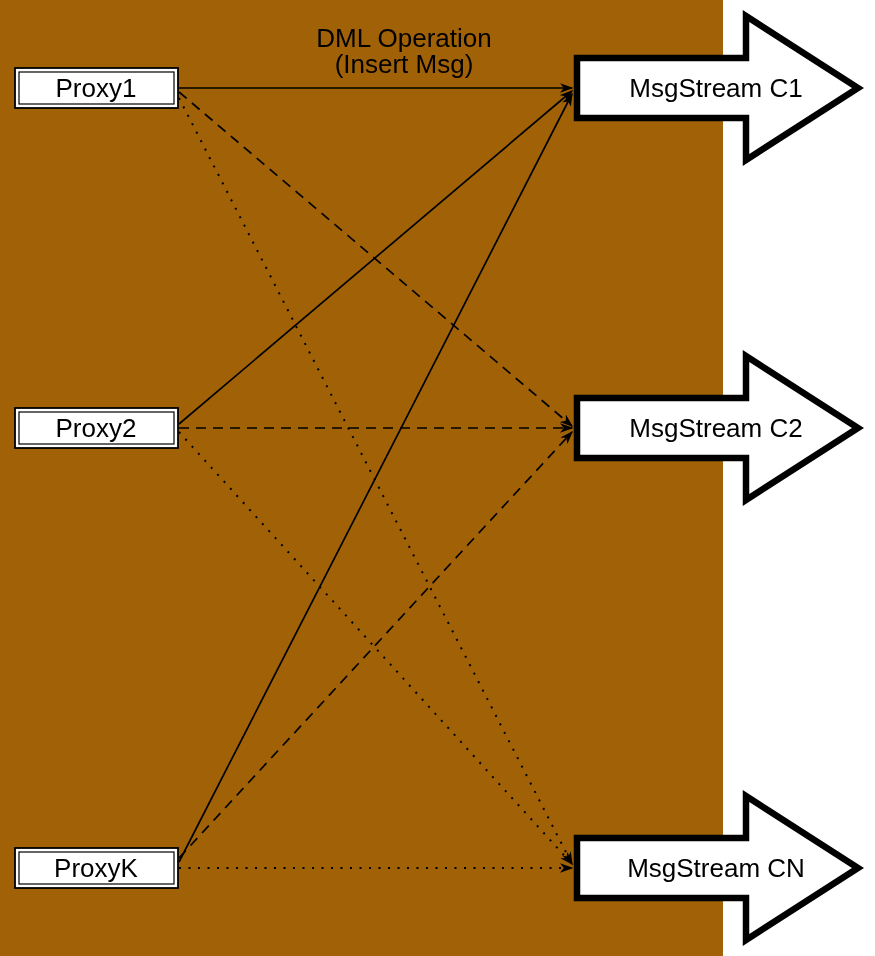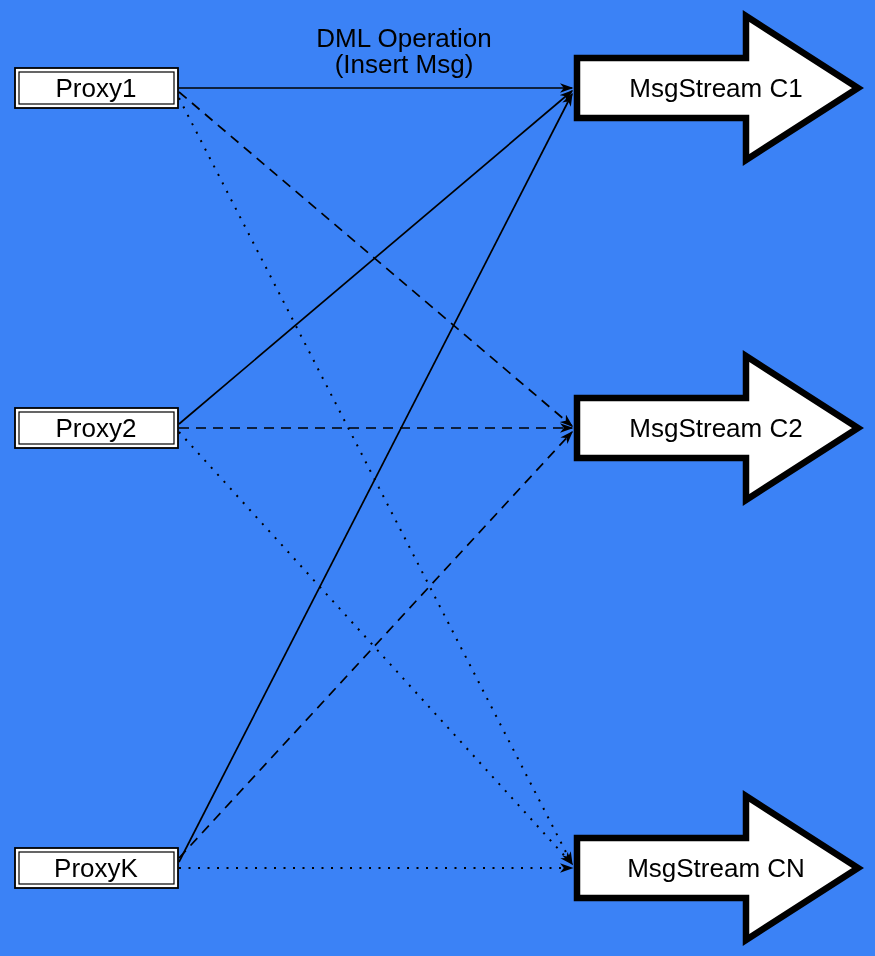--- a/index.html
+++ b/index.html
@@ -1,23 +1,23 @@
 <!DOCTYPE html>
 <html><head>
 <meta charset="utf-8">
 <style>
   html, body {
     margin: 0;
     padding: 0;
     background: #ffffff;
   }
   .canvas-wrap {
-    width: 875px;
+    width: 723px;
     height: 956px;
-    background: #3b82f6;
+    background: #a16207;
     position: relative;
     font-family: "Liberation Sans", sans-serif;
   }
   svg { display: block; }
 
   .edge {
     stroke: #000000;
     fill: none;
   }
   .edge-solid  { stroke-width: 1.7; }

